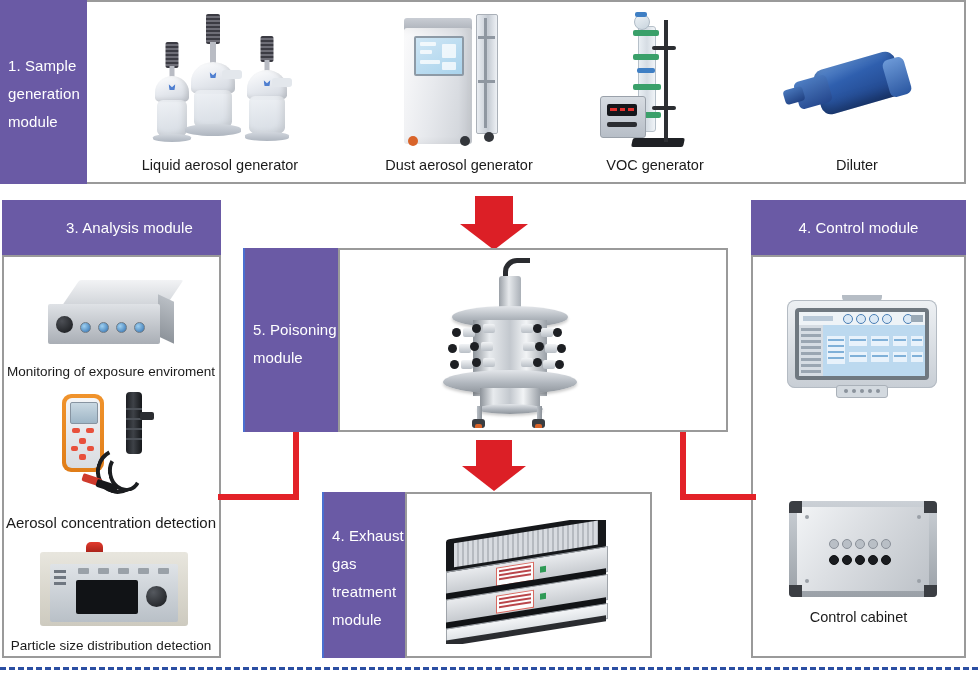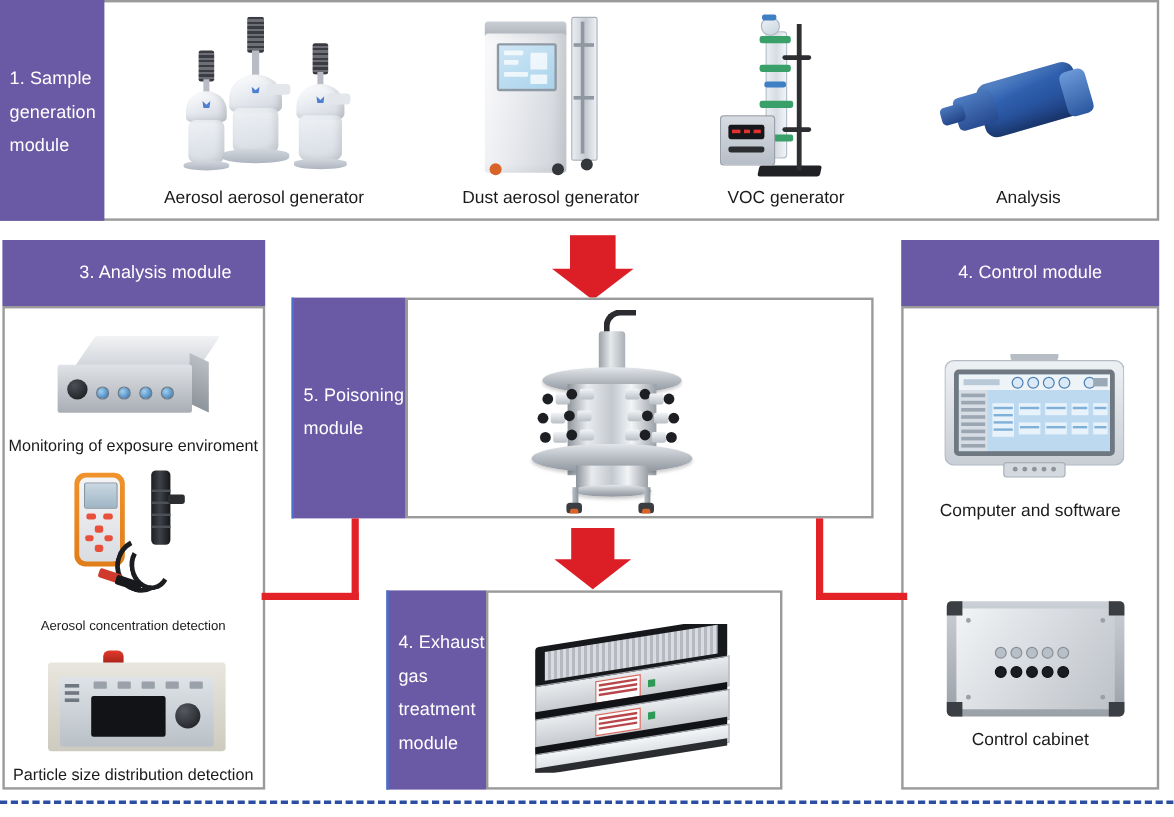--- a/index.html
+++ b/index.html
@@ -191,21 +191,21 @@
     <div class="neb" style="left:106px;top:22px;width:62px;height:108px;">
       <div class="cap" style="top:0px;width:13px;height:26px;"></div>
       <div class="stem" style="top:24px;width:5px;height:14px;"></div>
       <div class="dome" style="top:34px;width:40px;height:30px;"></div>
       <div class="mark" style="top:44px;"></div>
       <div class="spout" style="left:36px;top:42px;width:20px;height:9px;"></div>
       <div class="jar" style="top:60px;width:36px;height:40px;"></div>
       <div class="base" style="top:96px;width:44px;height:9px;"></div>
     </div>
   </div>
-  <div class="caption" style="left:120px;top:157px;width:200px;">Aerosol aerosol generator</div>
+  <div class="caption" style="left:120px;top:157px;width:200px;">Liquid aerosol generator</div>
 
   <div class="photo" style="left:398px;top:10px;width:120px;height:140px;">
     <div class="dust-top" style="left:6px;top:8px;width:68px;height:12px;"></div>
     <div class="dust-body" style="left:6px;top:18px;width:68px;height:116px;"></div>
     <div class="dust-screen" style="left:16px;top:26px;width:46px;height:36px;">
       <i style="left:4px;top:4px;width:16px;height:4px;"></i>
       <i style="left:4px;top:12px;width:12px;height:4px;"></i>
       <i style="left:26px;top:6px;width:14px;height:14px;"></i>
       <i style="left:4px;top:22px;width:20px;height:4px;"></i>
       <i style="left:26px;top:24px;width:14px;height:8px;"></i>
@@ -242,21 +242,21 @@
     <div class="voc-clamp" style="left:7px;top:114px;width:30px;height:5px;"></div>
   </div>
   <div class="caption" style="left:570px;top:157px;width:170px;">VOC generator</div>
 
   <div class="photo" style="left:782px;top:44px;width:150px;height:92px;">
     <div class="dil-main" style="left:34px;top:16px;width:84px;height:46px;"></div>
     <div class="dil-ring" style="left:104px;top:14px;width:22px;height:38px;"></div>
     <div class="dil-nose" style="left:14px;top:34px;width:34px;height:28px;"></div>
     <div class="dil-tip" style="left:2px;top:44px;width:20px;height:15px;"></div>
   </div>
-  <div class="caption" style="left:772px;top:157px;width:170px;">Analysis</div>
+  <div class="caption" style="left:772px;top:157px;width:170px;">Diluter</div>
 
   <div class="arrow-down" style="left:458px;top:196px;width:72px;height:55px;">
     <div class="shaft" style="width:38px;height:30px;"></div>
     <div class="head" style="top:28px;border-left-width:34px;border-right-width:34px;border-top-width:26px;"></div>
   </div>
 
   <div class="purple" style="left:2px;top:200px;width:219px;height:55px;text-align:center;padding-left:36px;">
     <div class="ph-title" style="line-height:55px;">3. Analysis module</div>
   </div>
   <div class="panel-box" style="left:2px;top:255px;width:219px;height:403px;"></div>
@@ -288,21 +288,21 @@
         <i style="top:26px;"></i>
         <i style="top:36px;"></i>
         <i style="top:46px;"></i>
     </div>
     <div class="voc-clamp" style="left:88px;top:22px;width:14px;height:8px;"></div>
     <div class="wire" style="left:44px;top:58px;width:36px;height:38px;transform:rotate(18deg);"></div>
     <div class="wire" style="left:56px;top:62px;width:26px;height:32px;transform:rotate(-12deg);"></div>
     <div class="clip-r" style="left:30px;top:86px;width:20px;height:8px;"></div>
     <div class="clip-k" style="left:44px;top:92px;width:22px;height:8px;"></div>
   </div>
-  <div class="caption" style="left:4px;top:514px;width:214px;font-size:11px;">Aerosol concentration detection</div>
+  <div class="caption" style="left:4px;top:514px;width:214px;font-size:15px;">Aerosol concentration detection</div>
 
   <div class="photo" style="left:34px;top:540px;width:160px;height:95px;">
     <div class="ps-lamp" style="left:52px;top:2px;"></div>
     <div class="ps-body" style="left:6px;top:12px;width:148px;height:74px;"></div>
     <div class="ps-front" style="left:16px;top:24px;width:128px;height:58px;"></div>
     <div class="ps-btn" style="left:44px;top:28px;"></div>
     <div class="ps-btn" style="left:64px;top:28px;"></div>
     <div class="ps-btn" style="left:84px;top:28px;"></div>
     <div class="ps-btn" style="left:104px;top:28px;"></div>
     <div class="ps-btn" style="left:124px;top:28px;"></div>
@@ -432,21 +432,20 @@
         </div>
     </div>
     <div class="pc-foot" style="top:90px;width:50px;height:11px;">
       <i style="left:7px;top:3px;"></i>
         <i style="left:15px;top:3px;"></i>
         <i style="left:23px;top:3px;"></i>
       <i style="left:31px;top:3px;"></i>
         <i style="left:39px;top:3px;"></i>
     </div>
   </div>
-  <div class="caption" style="left:756px;top:418px;width:205px;">Computer and software</div>
 
   <div class="photo" style="left:785px;top:495px;width:155px;height:110px;">
     <div class="cab-edge" style="left:4px;top:6px;width:148px;height:96px;"></div>
     <div class="cab-face" style="left:12px;top:12px;width:132px;height:84px;"></div>
     <div class="cab-corner" style="left:4px;top:6px;border-radius:4px 0 0 0;"></div>
     <div class="cab-corner" style="left:139px;top:6px;border-radius:0 4px 0 0;"></div>
     <div class="cab-corner" style="left:4px;top:90px;border-radius:0 0 0 4px;"></div>
     <div class="cab-corner" style="left:139px;top:90px;border-radius:0 0 4px 0;"></div>
     <div class="cab-dot" style="left:44px;top:44px;"></div>
     <div class="cab-dot" style="left:57px;top:44px;"></div>

